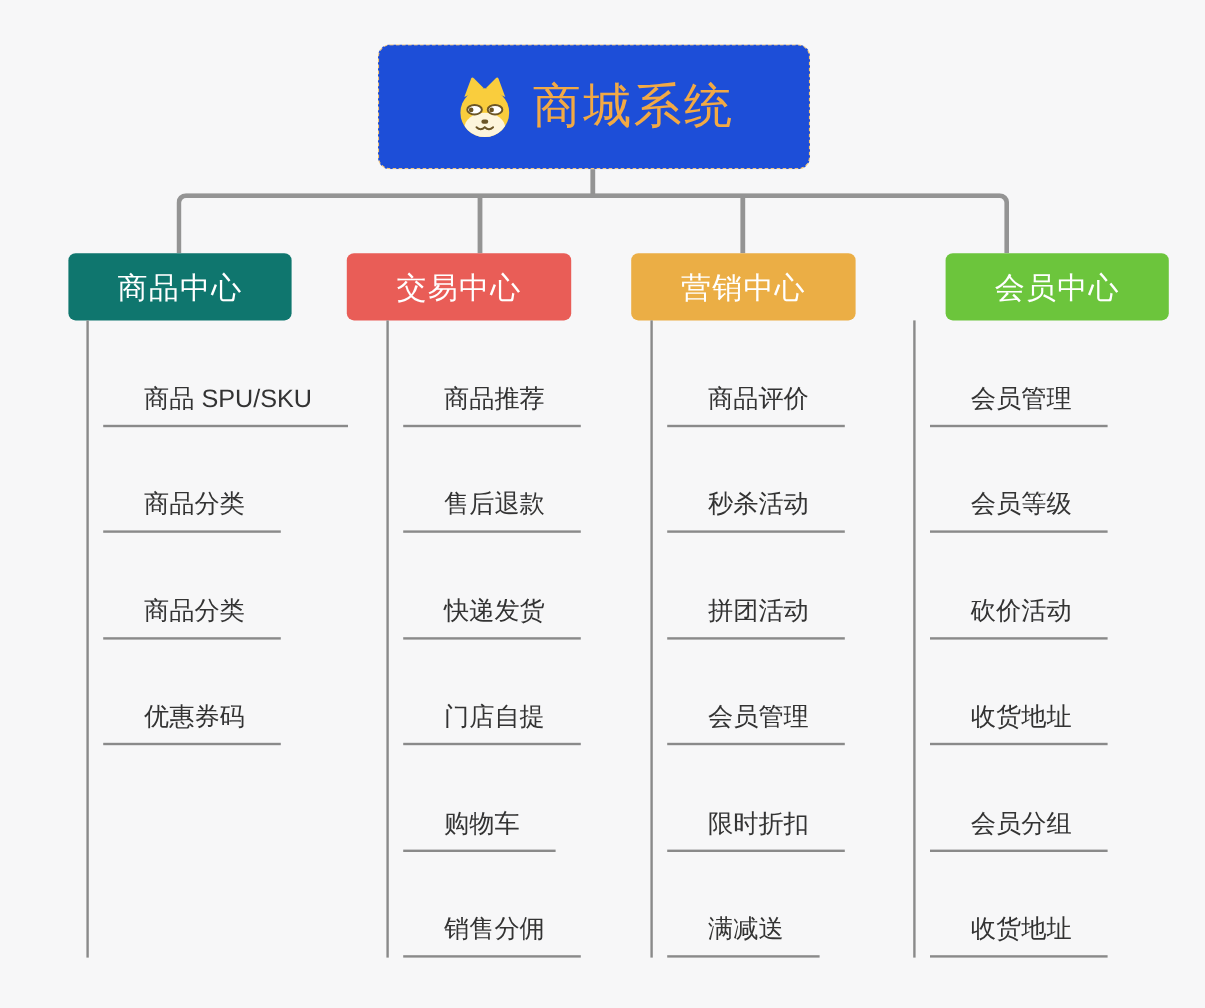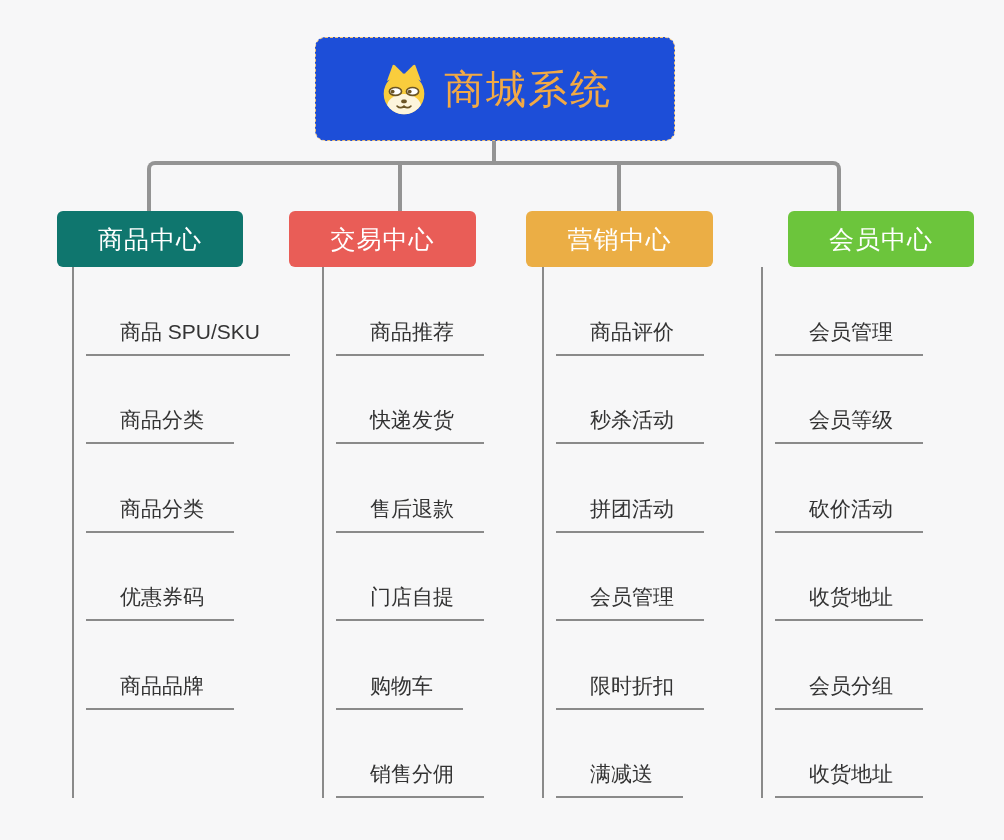--- a/index.html
+++ b/index.html
@@ -121,34 +121,31 @@
       </div>
     <div class="leaf-slot">
         <span class="leaf">商品分类</span>
       </div>
     <div class="leaf-slot">
         <span class="leaf">商品分类</span>
       </div>
     <div class="leaf-slot">
         <span class="leaf">优惠券码</span>
       </div>
-    <div class="leaf-slot">
-        <span class="leaf">商品品牌</span>
-      </div>
   </div>
 
   <div class="leaf-col lc-2">
     <div class="leaf-slot">
         <span class="leaf">商品推荐</span>
       </div>
     <div class="leaf-slot">
-        <span class="leaf">快递发货</span>
+        <span class="leaf">售后退款</span>
       </div>
     <div class="leaf-slot">
-        <span class="leaf">售后退款</span>
+        <span class="leaf">快递发货</span>
       </div>
     <div class="leaf-slot">
         <span class="leaf">门店自提</span>
       </div>
     <div class="leaf-slot">
         <span class="leaf">购物车</span>
       </div>
     <div class="leaf-slot">
         <span class="leaf">销售分佣</span>
       </div>

